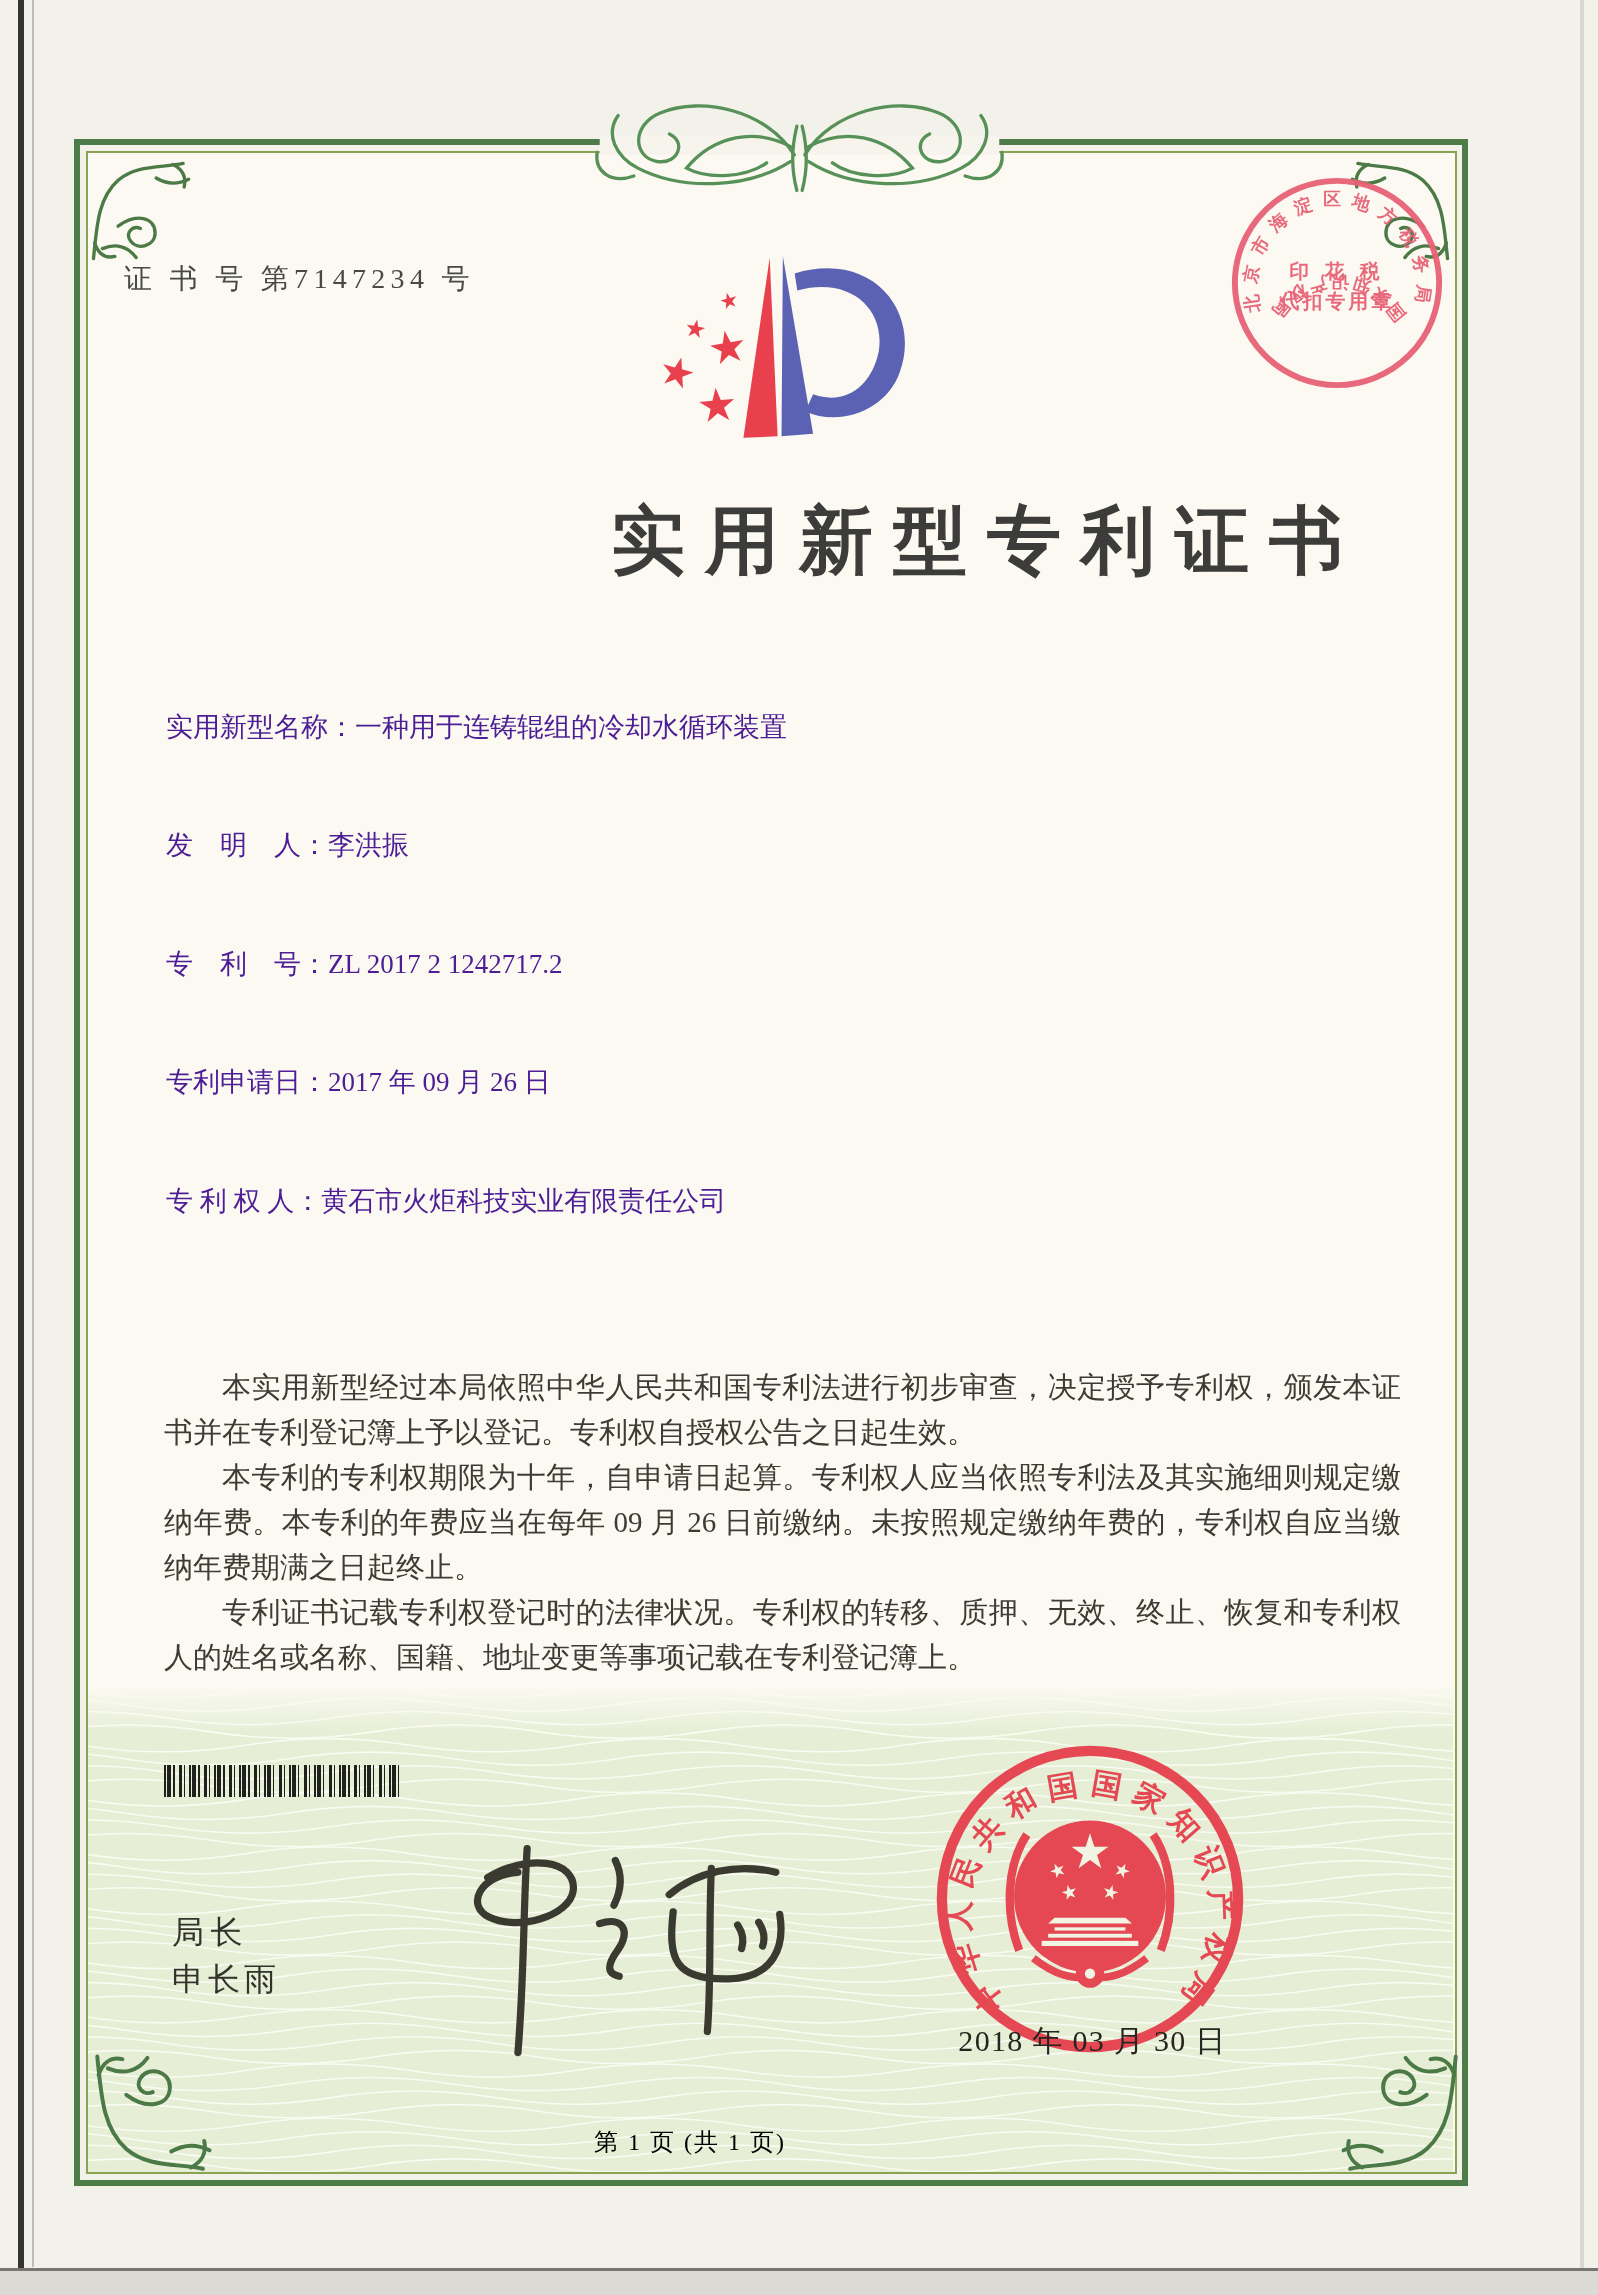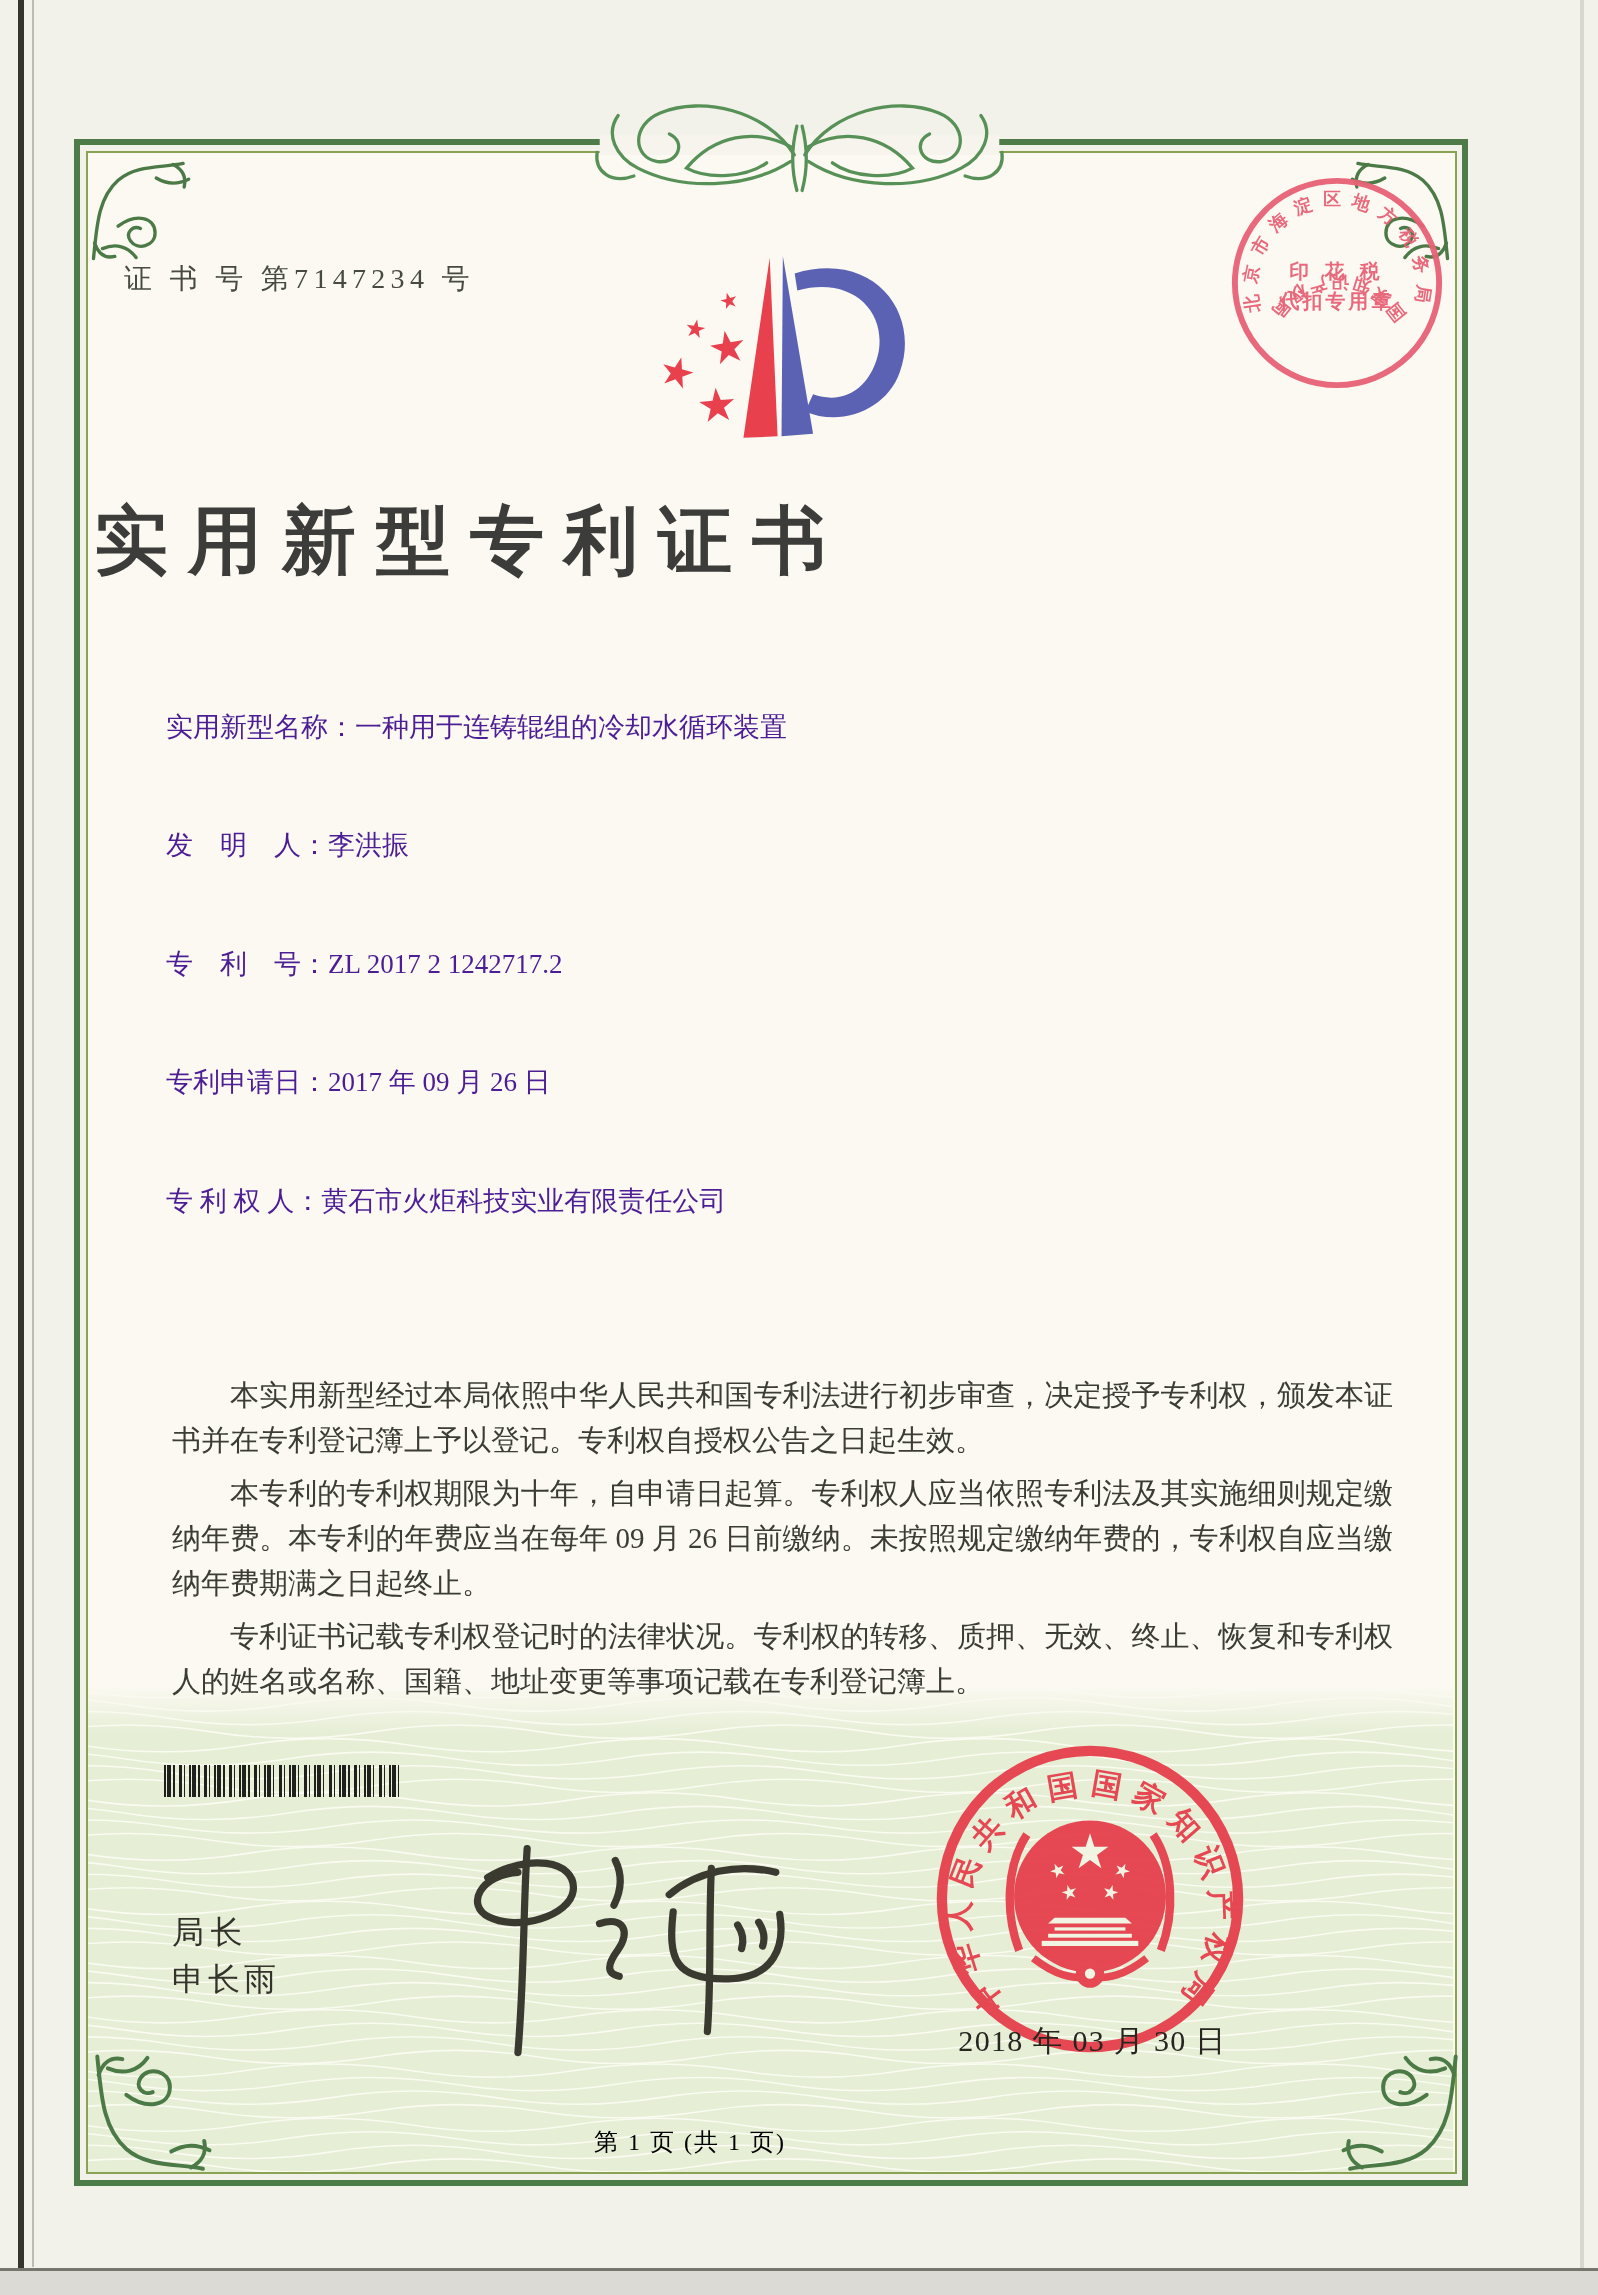--- a/index.html
+++ b/index.html
@@ -13,27 +13,27 @@
   .edge-bottom{left:0;top:2268px;width:1598px;height:3.3px;background:#77766e;}
   .edge-bottom-paper{left:0;top:2271px;width:1598px;height:24px;background:#dcdad4;}
   
   .frame-outer{left:74px;top:139px;width:1394px;height:2047px;border:6px solid #4e7c49;box-sizing:border-box;}
   .frame-inner{left:86px;top:151px;width:1371px;height:2023px;border:2.6px solid #8aa352;box-sizing:border-box;background:#fbf9f1;}
   .green-zone{left:88px;top:1687px;width:1365px;height:485px;background:#e6eed6;}
   .green-fade{left:88px;top:1687px;width:1365px;height:46px;background:linear-gradient(#fbf9f1,rgba(251,249,241,0));}
   .wave{fill:none;stroke:#fdfdf6;stroke-width:2.4;opacity:.85;}
   
   .cert-no{left:124px;top:260px;font-size:28px;letter-spacing:5.3px;color:#464a42;}
-  .title{left:74px;top:492px;width:1289px;text-align:left;font-size:74px;font-weight:700;letter-spacing:20px;text-indent:20px;color:#3c3c3a;}
+  .title{left:74px;top:492px;width:1289px;text-align:right;font-size:74px;font-weight:700;letter-spacing:20px;text-indent:20px;color:#3c3c3a;}
   
   .field{left:166px;width:1276px;font-size:27px;color:#4c1d95;white-space:nowrap;}
   .f1{top:709px;} .f2{top:827px;} .f3{top:946px;} .f4{top:1064px;} .f5{top:1183px;} .f6{top:1301px;}
   
   .body-text{left:164px;top:1365px;width:1237px;font-size:29px;line-height:45px;color:#3b3d34;text-align:justify;}
-  .body-text p{margin:8px;text-indent:2em;font-family:Liberation Serif, serif;}
+  .body-text p{margin:0;text-indent:2em;font-family:Liberation Serif, serif;}
   
   .barcode{left:164px;top:1765px;width:238px;height:32px;background:repeating-linear-gradient(90deg,#20201c 0 2px,rgba(0,0,0,0) 2px 3.3px,#20201c 3.3px 7.2px,rgba(0,0,0,0) 7.2px 9.2px,#20201c 9.2px 10.5px,rgba(0,0,0,0) 10.5px 14.5px,#20201c 14.5px 18px,rgba(0,0,0,0) 18px 20px,#20201c 20px 21px,rgba(0,0,0,0) 21px 25px);}
   
   .director-title{left:172px;top:1899px;font-size:32px;color:#33332c;letter-spacing:6.6px;margin-top:12px;}
   .director-name{left:172px;top:1958px;font-size:32px;color:#33332c;letter-spacing:4px;}
   .sig-stroke{fill:none;stroke:#3b3a30;stroke-width:11px;stroke-linecap:round;stroke-linejoin:round;}
   
   .seal-ring-text{font-size:47px;font-weight:700;fill:#e5404b;letter-spacing:17px;}
   .seal-date{left:938px;top:2021px;width:309px;text-align:center;font-size:30px;letter-spacing:1.3px;color:#26251f;}
   .tax-arc-top{font-size:27px;fill:#e86276;letter-spacing:15px;font-weight:700;}

